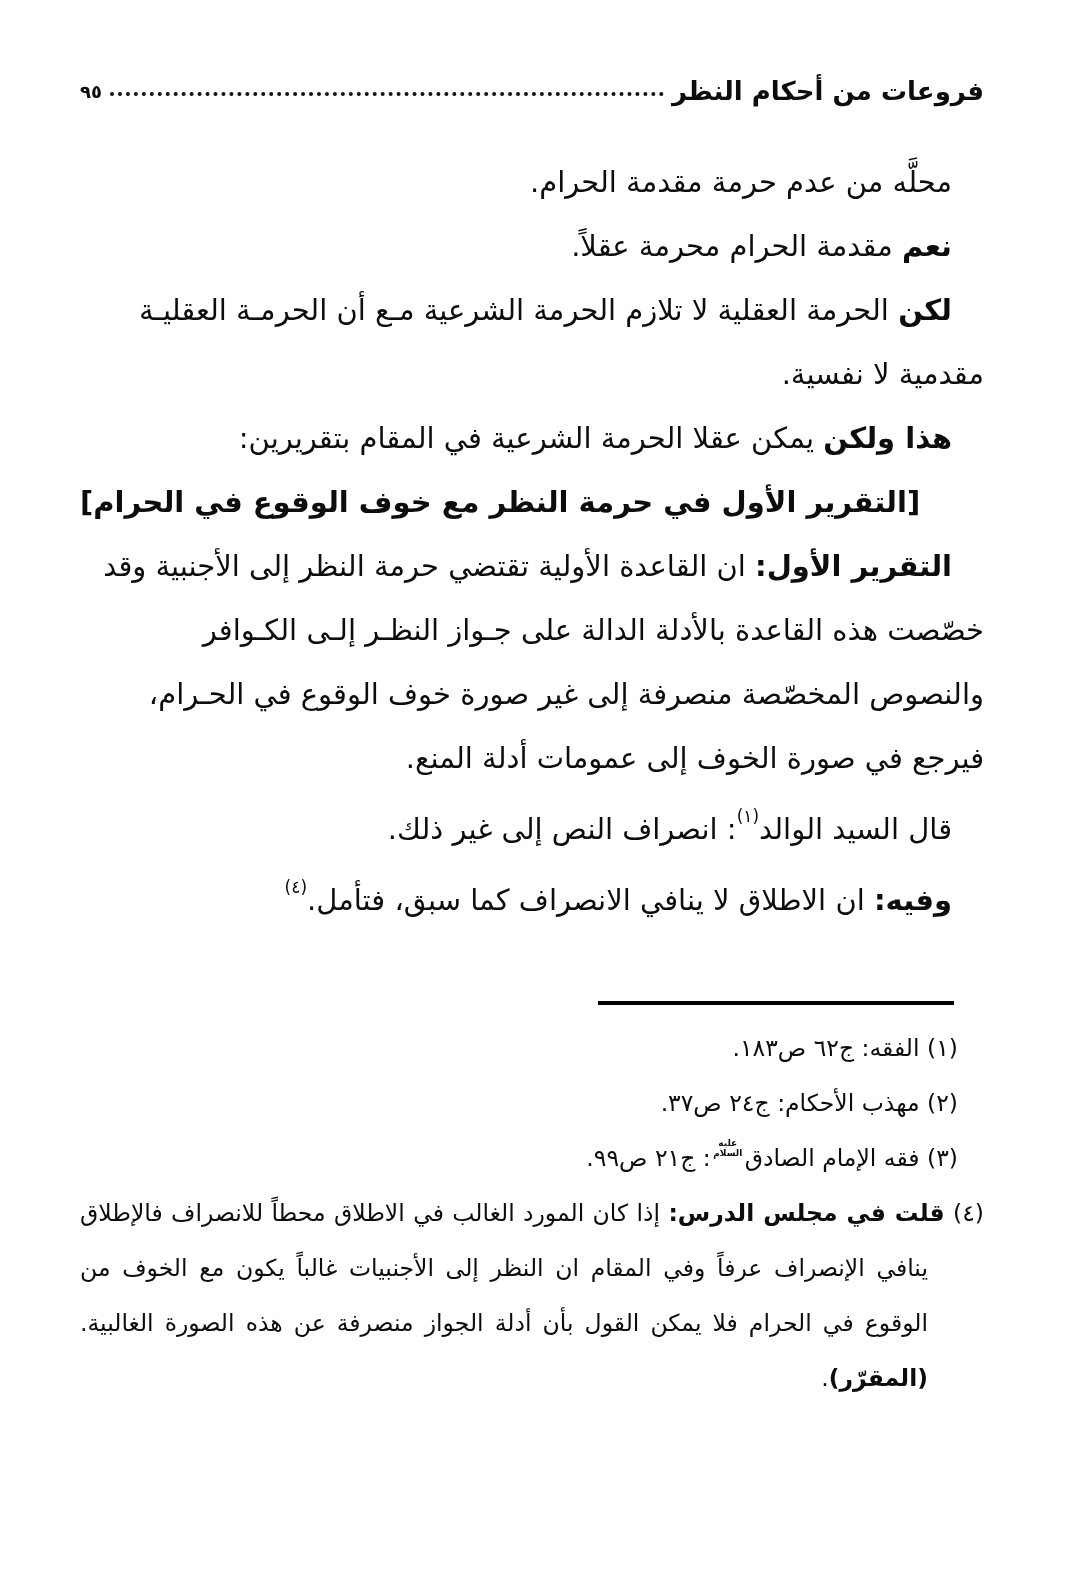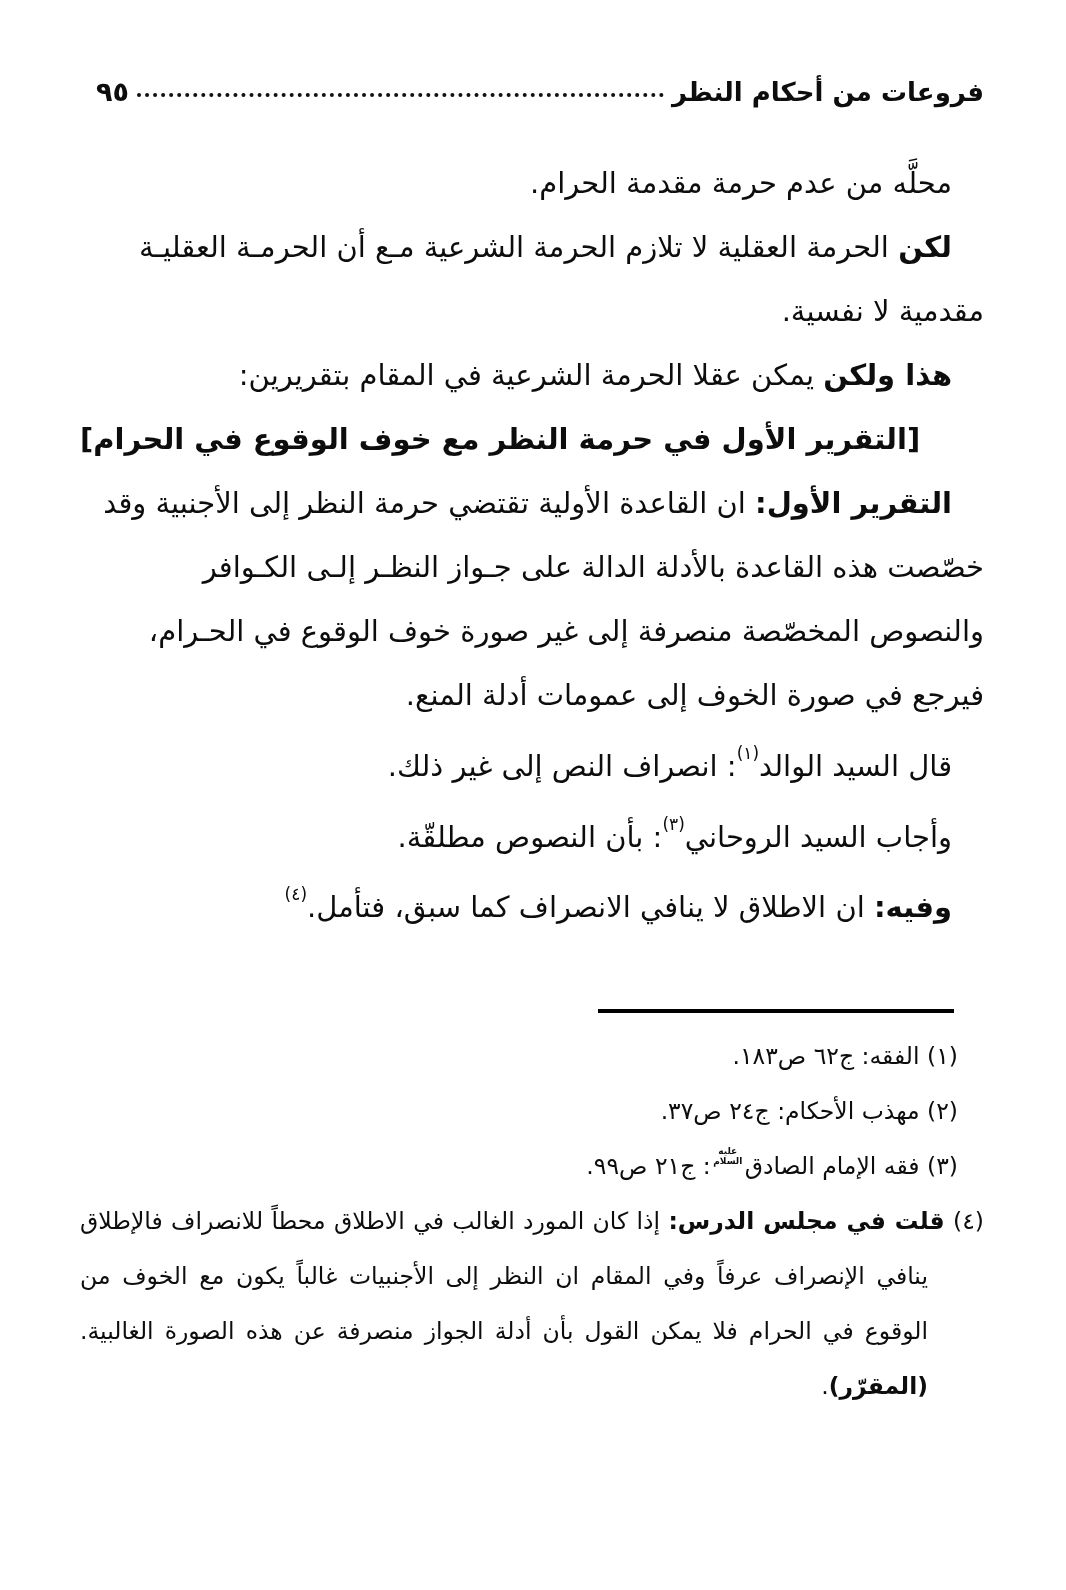--- a/index.html
+++ b/index.html
@@ -28,21 +28,21 @@
     white-space: nowrap;
   }
   .header .chapter-title { flex: 0 0 auto; }
   .header .leader {
     flex: 1 1 auto;
     align-self: flex-end;
     height: 0;
     margin: 0 8px 10px 8px;
     border-bottom: 4px dotted #111;
   }
-  .header .pagenum { flex: 0 0 auto; font-size: 27px; letter-spacing: 1px; margin-left: 16px; }
+  .header .pagenum { flex: 0 0 auto; font-size: 18px; letter-spacing: 1px; }
   
   .body-text {
     margin-top: 44px;
     font-size: 29px;
     line-height: 64px;
   }
   .body-text p { margin: 0; text-align: right; }
   .body-text p.justify { text-align: justify; }
   .body-text p.indent { text-indent: 32px; text-align: right; }
   .body-text p.heading { text-align: left; font-weight: bold; text-indent: 0; }
@@ -91,26 +91,26 @@
 <div class="page">
 
   <div class="header">
     <span class="chapter-title">فروعات من أحكام النظر</span>
     <span class="leader"></span>
     <span class="pagenum">٩٥</span>
   </div>
 
   <main class="body-text">
       <p class="indent"><span>محلَّه من عدم حرمة مقدمة الحرام.</span></p>
+      <p class="indent"><span class="b">نعم</span><span> مقدمة الحرام محرمة عقلاً.</span></p>
       <p class="indent justify"><span class="b">لكن</span><span> الحرمة العقلية لا تلازم الحرمة الشرعية مـع أن الحرمـة العقليـة مقدمية لا نفسية.</span></p>
       <p class="indent"><span class="b">هذا ولكن</span><span> يمكن عقلا الحرمة الشرعية في المقام بتقريرين:</span></p>
       <p class="heading"><span class="b">[التقرير الأول في حرمة النظر مع خوف الوقوع في الحرام]</span></p>
       <p class="indent justify"><span class="b">التقرير الأول:</span><span> ان القاعدة الأولية تقتضي حرمة النظر إلى الأجنبية وقد خصّصت هذه القاعدة بالأدلة الدالة على جـواز النظـر إلـى الكـوافر والنصوص المخصّصة منصرفة إلى غير صورة خوف الوقوع في الحـرام، فيرجع في صورة الخوف إلى عمومات أدلة المنع.</span></p>
       <p class="indent"><span>قال السيد الوالد</span><sup class="fnref">(١)</sup><span>: انصراف النص إلى غير ذلك.</span></p>
-      <p class="indent"><span>وأجاب السيد الروحاني</span><sup class="fnref">(٣)</sup><span>: بأن النصوص مطلقّة.</span></p>
       <p class="indent"><span class="b">وفيه:</span><span> ان الاطلاق لا ينافي الانصراف كما سبق، فتأمل.</span><sup class="fnref">(٤)</sup></p>
     </main>
 
   <div class="fn-sep"></div>
 
   <section class="footnotes">
       <p><span>(١) الفقه: ج٦٢ ص١٨٣.</span></p>
       <p><span>(٢) مهذب الأحكام: ج٢٤ ص٣٧.</span></p>
       <p><span>(٣) فقه الإمام الصادق</span><span class="honorific">عليه السلام</span><span>: ج٢١ ص٩٩.</span></p>
       <p class="hanging"><span>(٤) </span><span class="b">قلت في مجلس الدرس:</span><span> إذا كان المورد الغالب في الاطلاق محطاً للانصراف فالإطلاق ينافي الإنصراف عرفاً وفي المقام ان النظر إلى الأجنبيات غالباً يكون مع الخوف من الوقوع في الحرام فلا يمكن القول بأن أدلة الجواز منصرفة عن هذه الصورة الغالبية. </span><span class="b">(المقرّر)</span><span>.</span></p>

